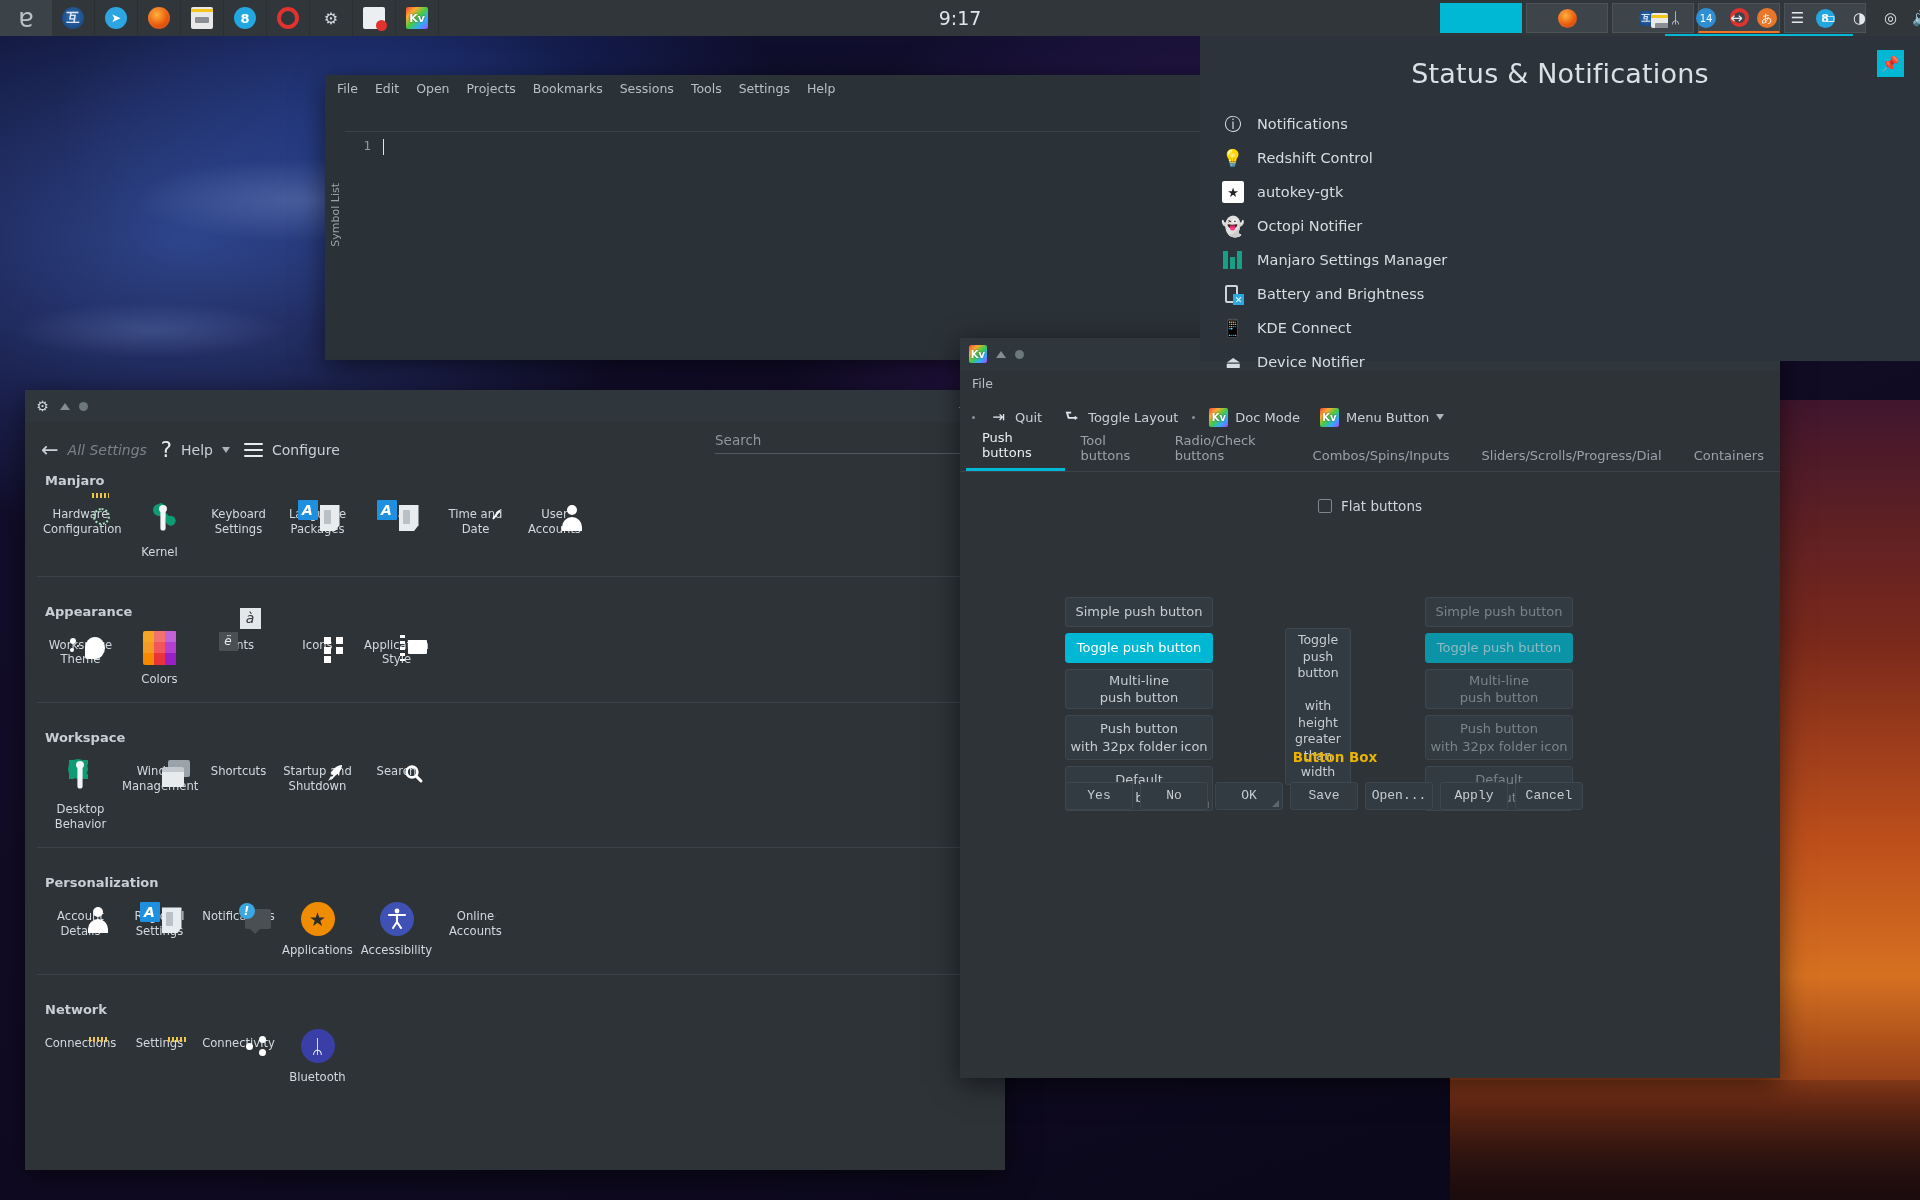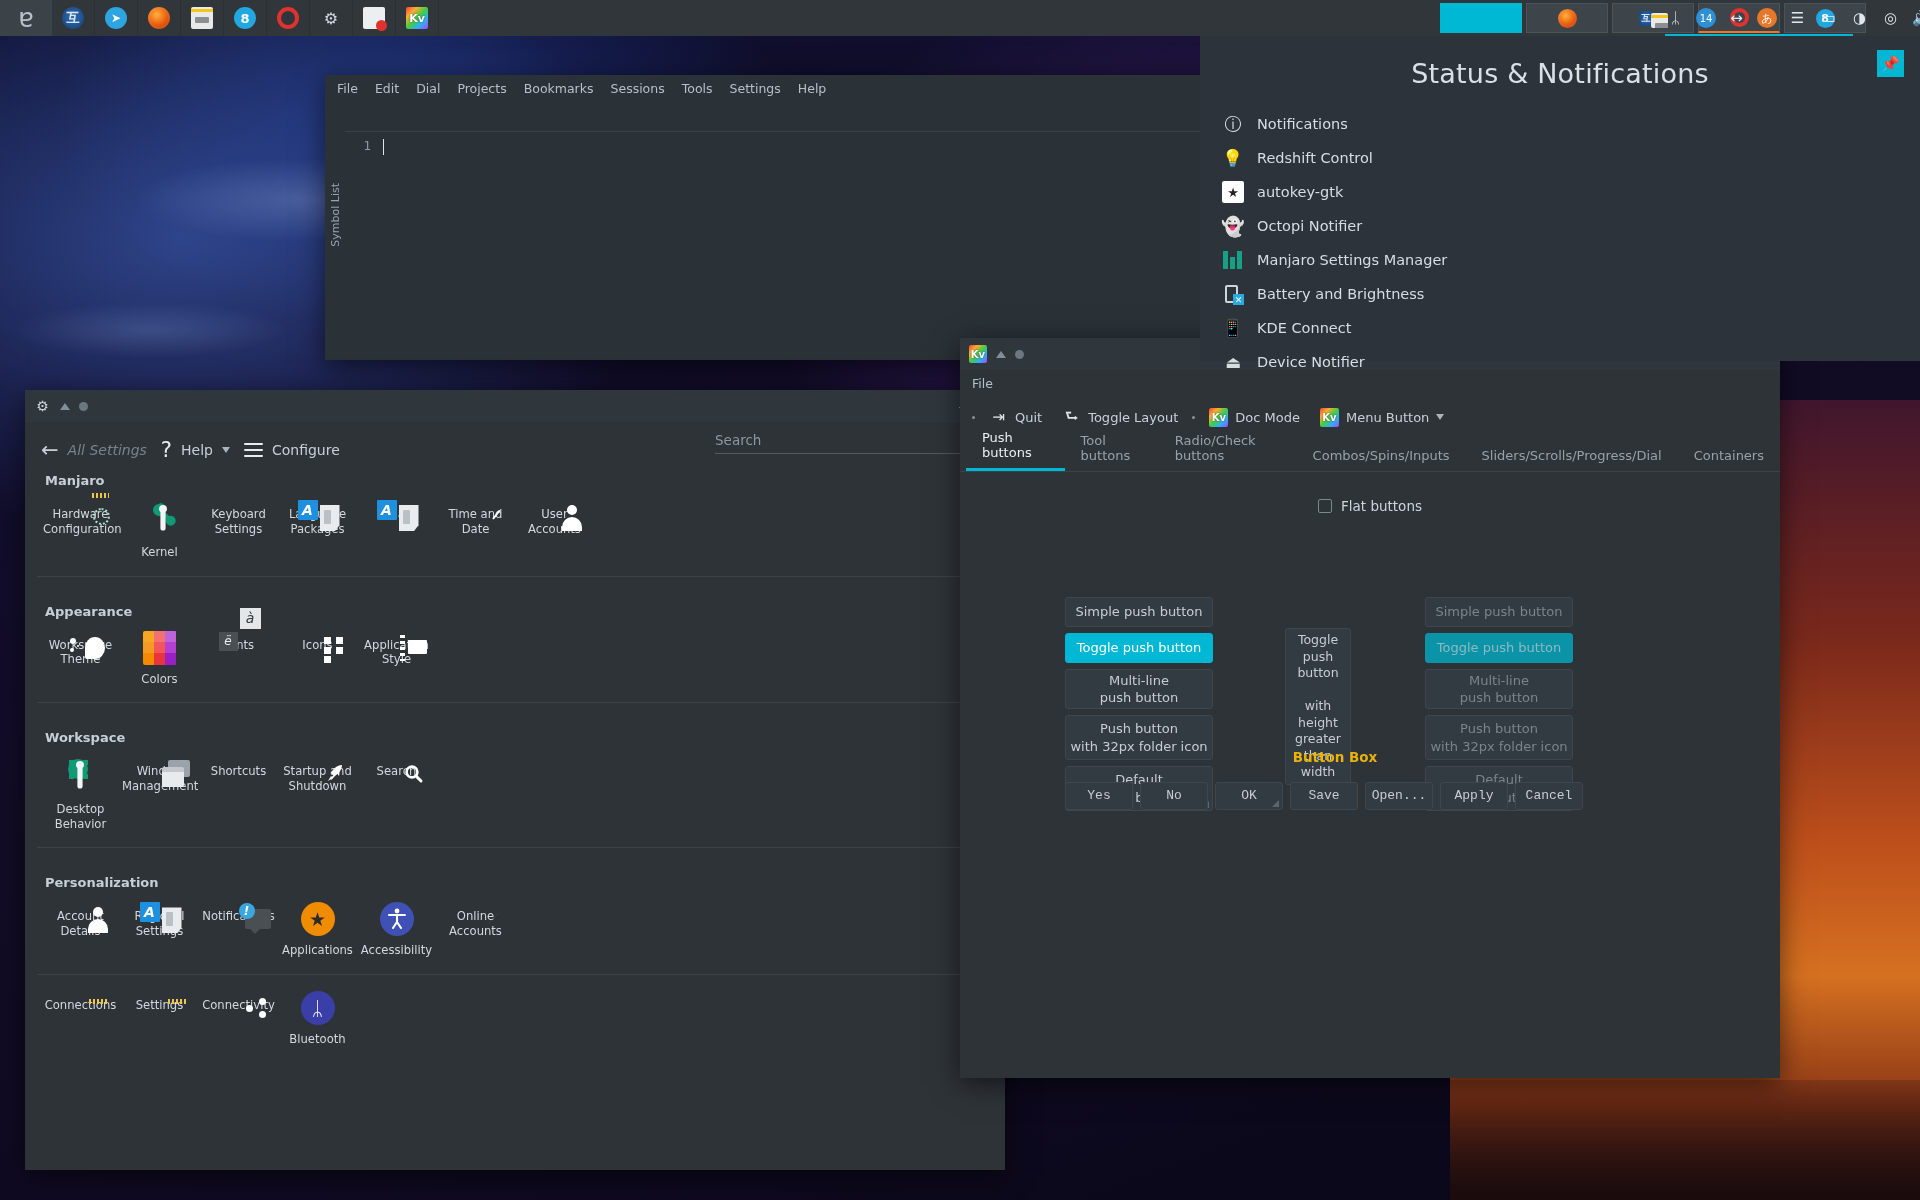--- a/index.html
+++ b/index.html
@@ -333,20 +333,21 @@
   <div class="pin-app">
     <span class="ic ic-gears">⚙</span>
     </div>
   <div class="pin-app">
     <span class="ic ic-kate"></span>
     </div>
   <div class="pin-app">
     <span class="ic ic-kv">Kv</span>
     </div>
 
+  <div id="clock">9:17</div>
 
   <div id="tasks">
     <div class="task active"></div>
     <div class="task">
       <span class="ic ic-firefox" style="width:19px;height:19px"></span>
       </div>
     <div class="task">
       <span class="ic ic-kanji" style="width:15px;height:15px;font-size:9px;border-radius:2px">互</span>
       <span class="ic ic-wallet" style="width:17px;height:15px;margin-left:-3px;margin-top:5px"></span>
       </div>
@@ -370,21 +371,21 @@
     <span class="tray-ic">🔊</span>
 
   </div>
   <div id="tray-accent"></div>
 </div>
 
 <div class="win" id="kate">
   <div class="menubar" id="kate-menubar">
       <span>File</span>
       <span>Edit</span>
-      <span>Dial</span>
+      <span>Open</span>
       <span>Projects</span>
       <span>Bookmarks</span>
       <span>Sessions</span>
       <span>Tools</span>
       <span>Settings</span>
       <span>Help</span>
     </div>
   <div class="body">
     <div class="vtab">
       <span>Symbol List</span>
@@ -523,20 +524,21 @@
                 <circle cx="12" cy="4" r="2.4" fill="#fff"></circle>
                 <path d="M4 8h16M12 8v7M12 15l-4 6M12 15l4 6" stroke="#fff" stroke-width="2.1" stroke-linecap="round" fill="none"></path>
               </svg>
             </span>
             <div class="label">Accessibility</div>
           </div>
           <div class="ss-item"><span class="ss-icon i-online"></span><div class="label">Online<br>Accounts</div></div>
         </div>
       </div>
       <div class="ss-group">
+        <div class="gtitle">Network</div>
         <div class="ss-items">
           <div class="ss-item"><span class="ss-icon i-eth"><i class="pins"></i></span><div class="label">Connections</div></div>
           <div class="ss-item"><span class="ss-icon i-eth"><i class="pins"></i></span><div class="label">Settings</div></div>
           <div class="ss-item"><span class="ss-icon i-conn"><i style="left:7px;top:14px"></i><i style="left:20px;top:7px"></i><i style="left:20px;top:20px"></i></span><div class="label">Connectivity</div></div>
           <div class="ss-item">
             <span class="ss-icon i-bt">ᛦ</span>
             <div class="label">Bluetooth</div>
           </div>
         </div>
       </div>

